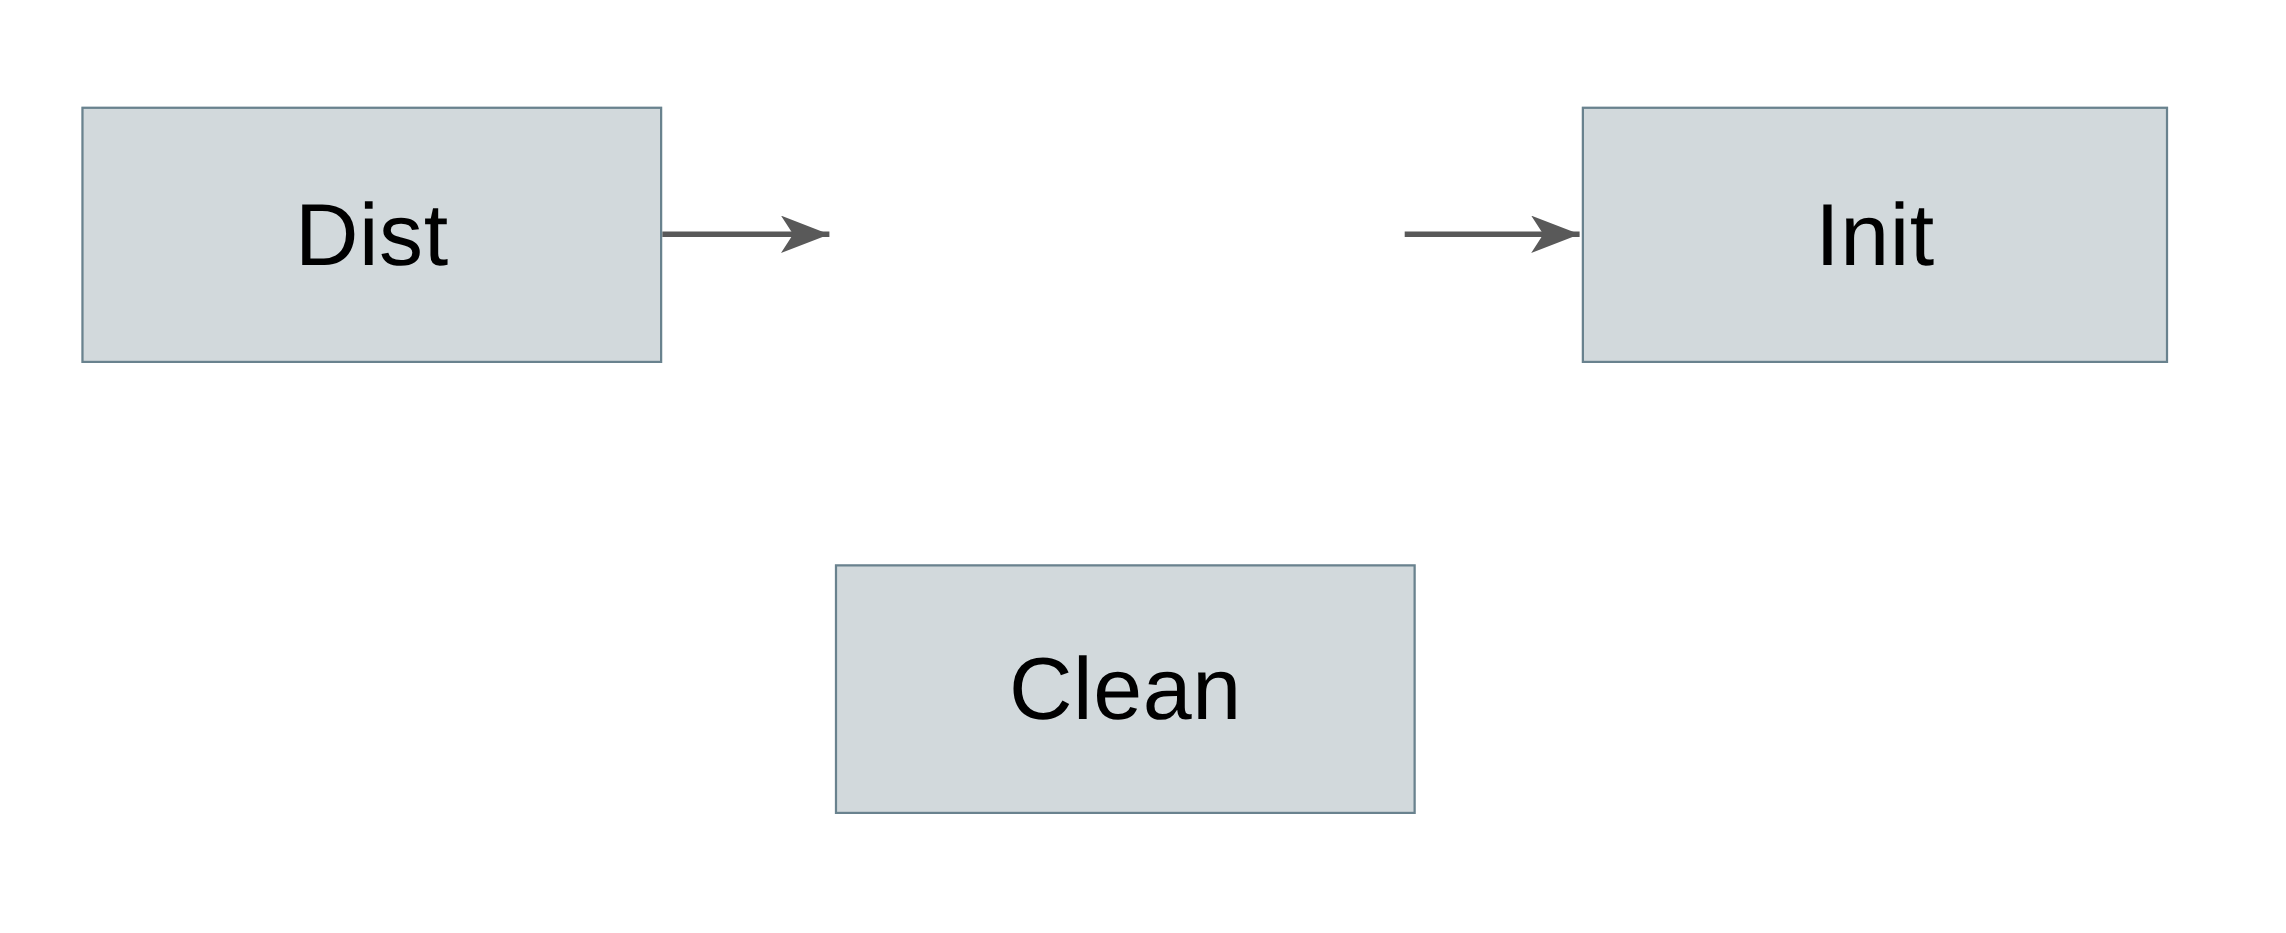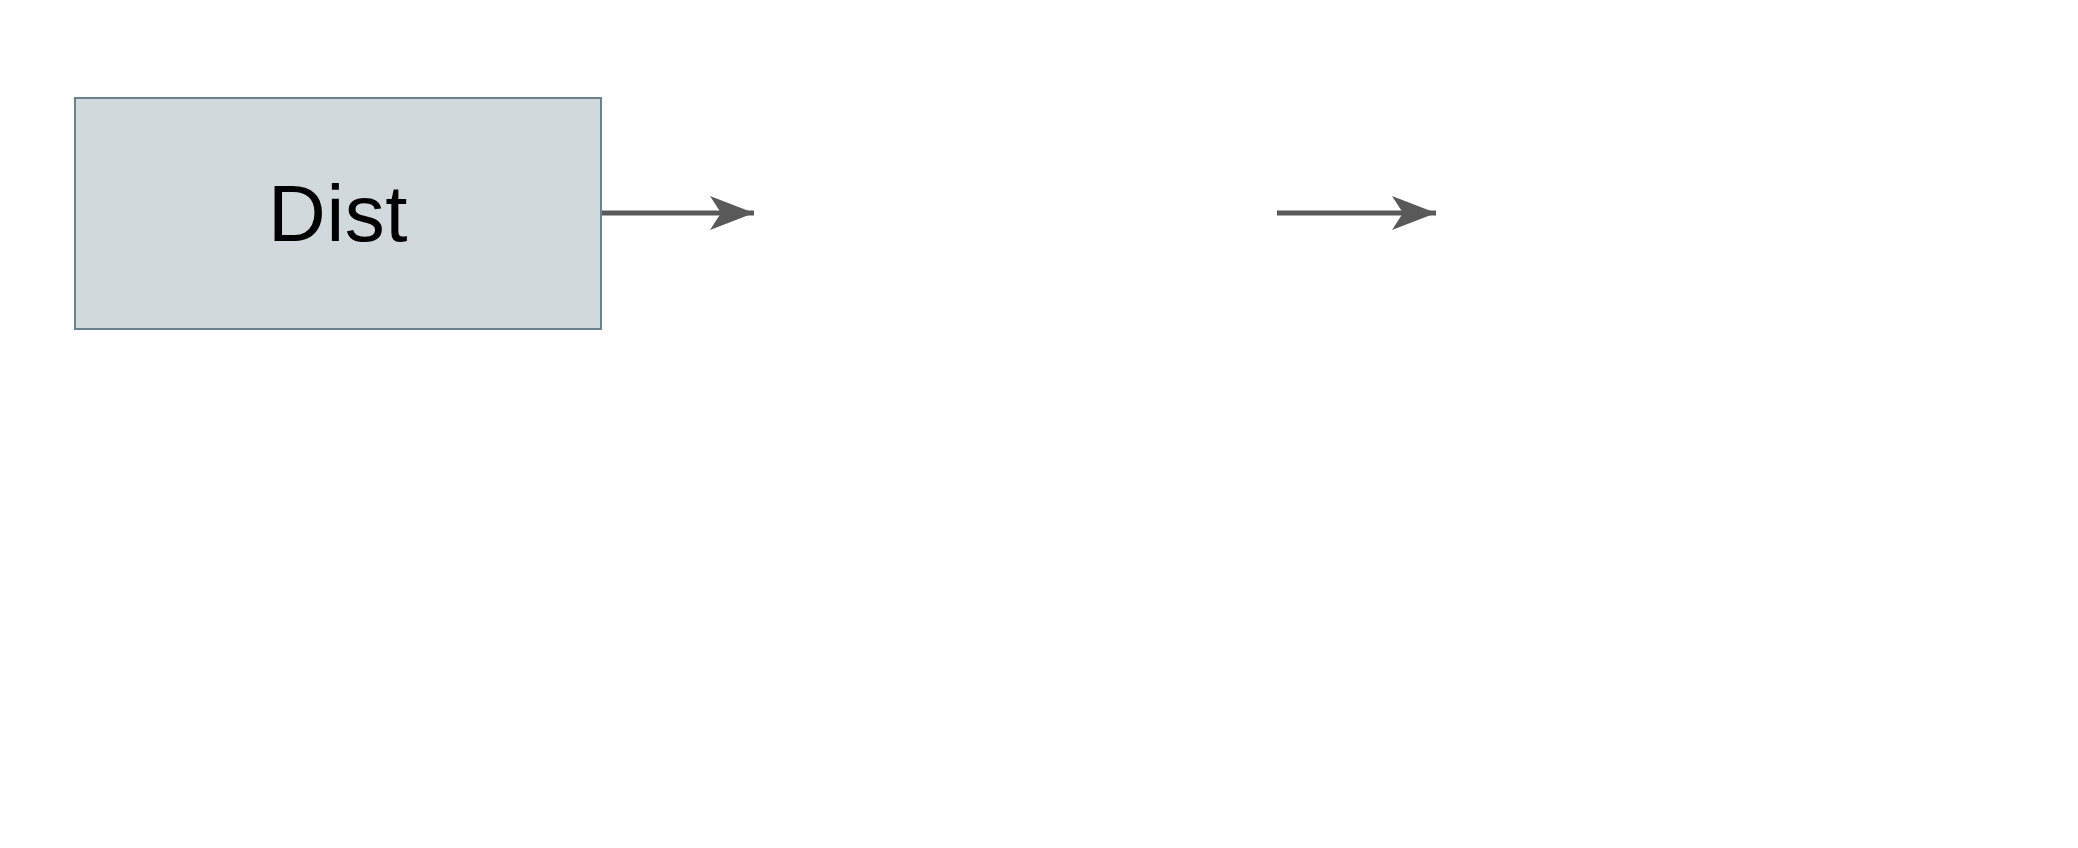--- a/index.html
+++ b/index.html
@@ -65,15 +65,21 @@
     <g>
       <line class="arrow-line" x1="1277" y1="213" x2="1436" y2="213" marker-end="url(#stealth)" aria-label="Compile to Init"></line>
     </g>
   </svg>
 
   <div class="node" id="node-dist">
     <span>Dist</span>
   </div>
 
 
+  <div class="node" id="node-init">
+    <span>Init</span>
+  </div>
 
+  <div class="node" id="node-clean">
+    <span>Clean</span>
+  </div>
 
 </div>
 
 </body></html>

